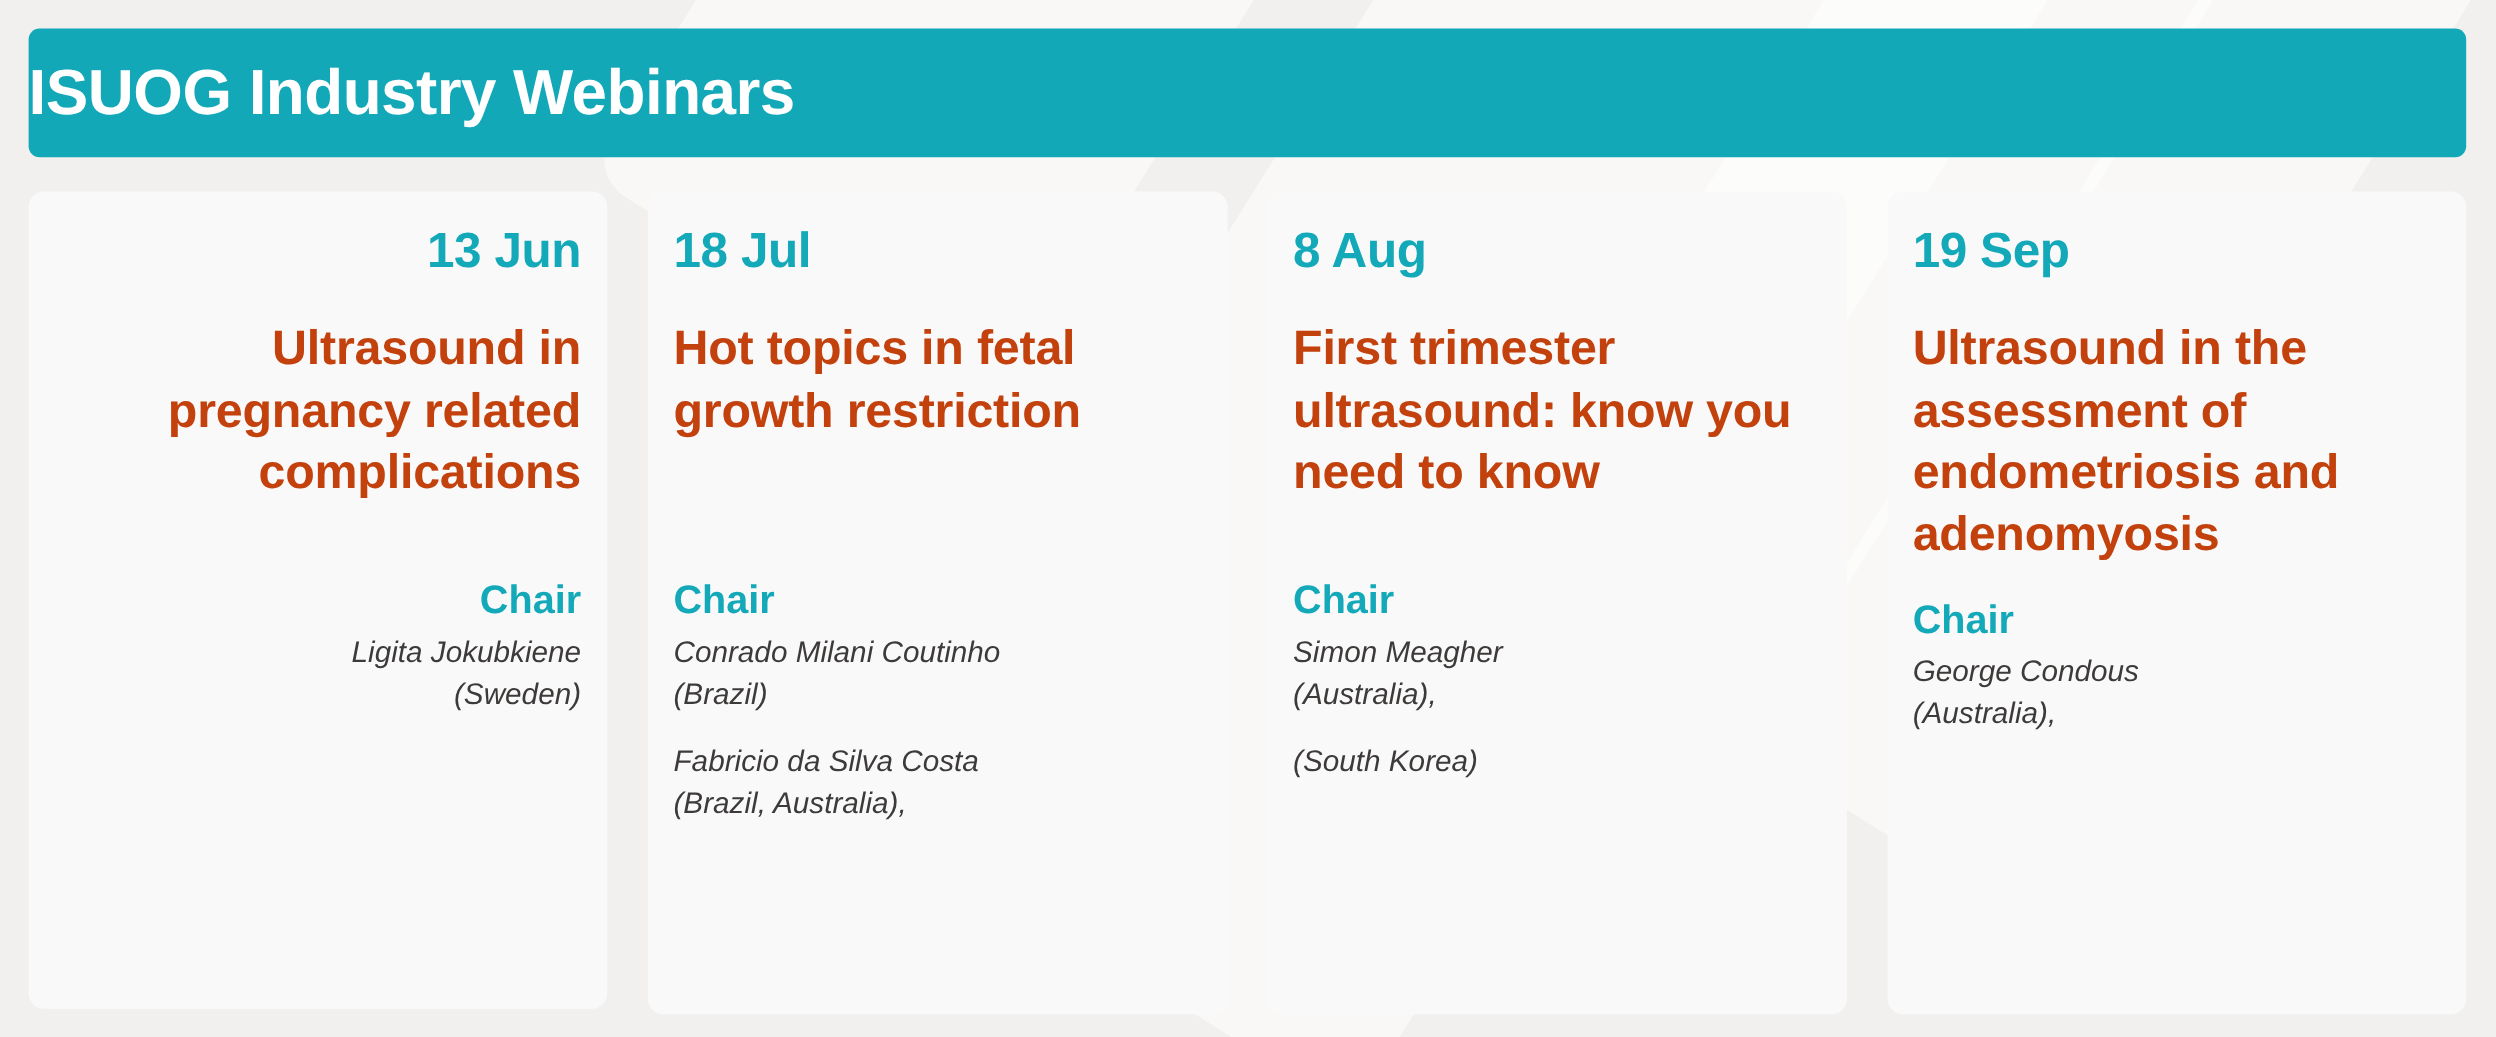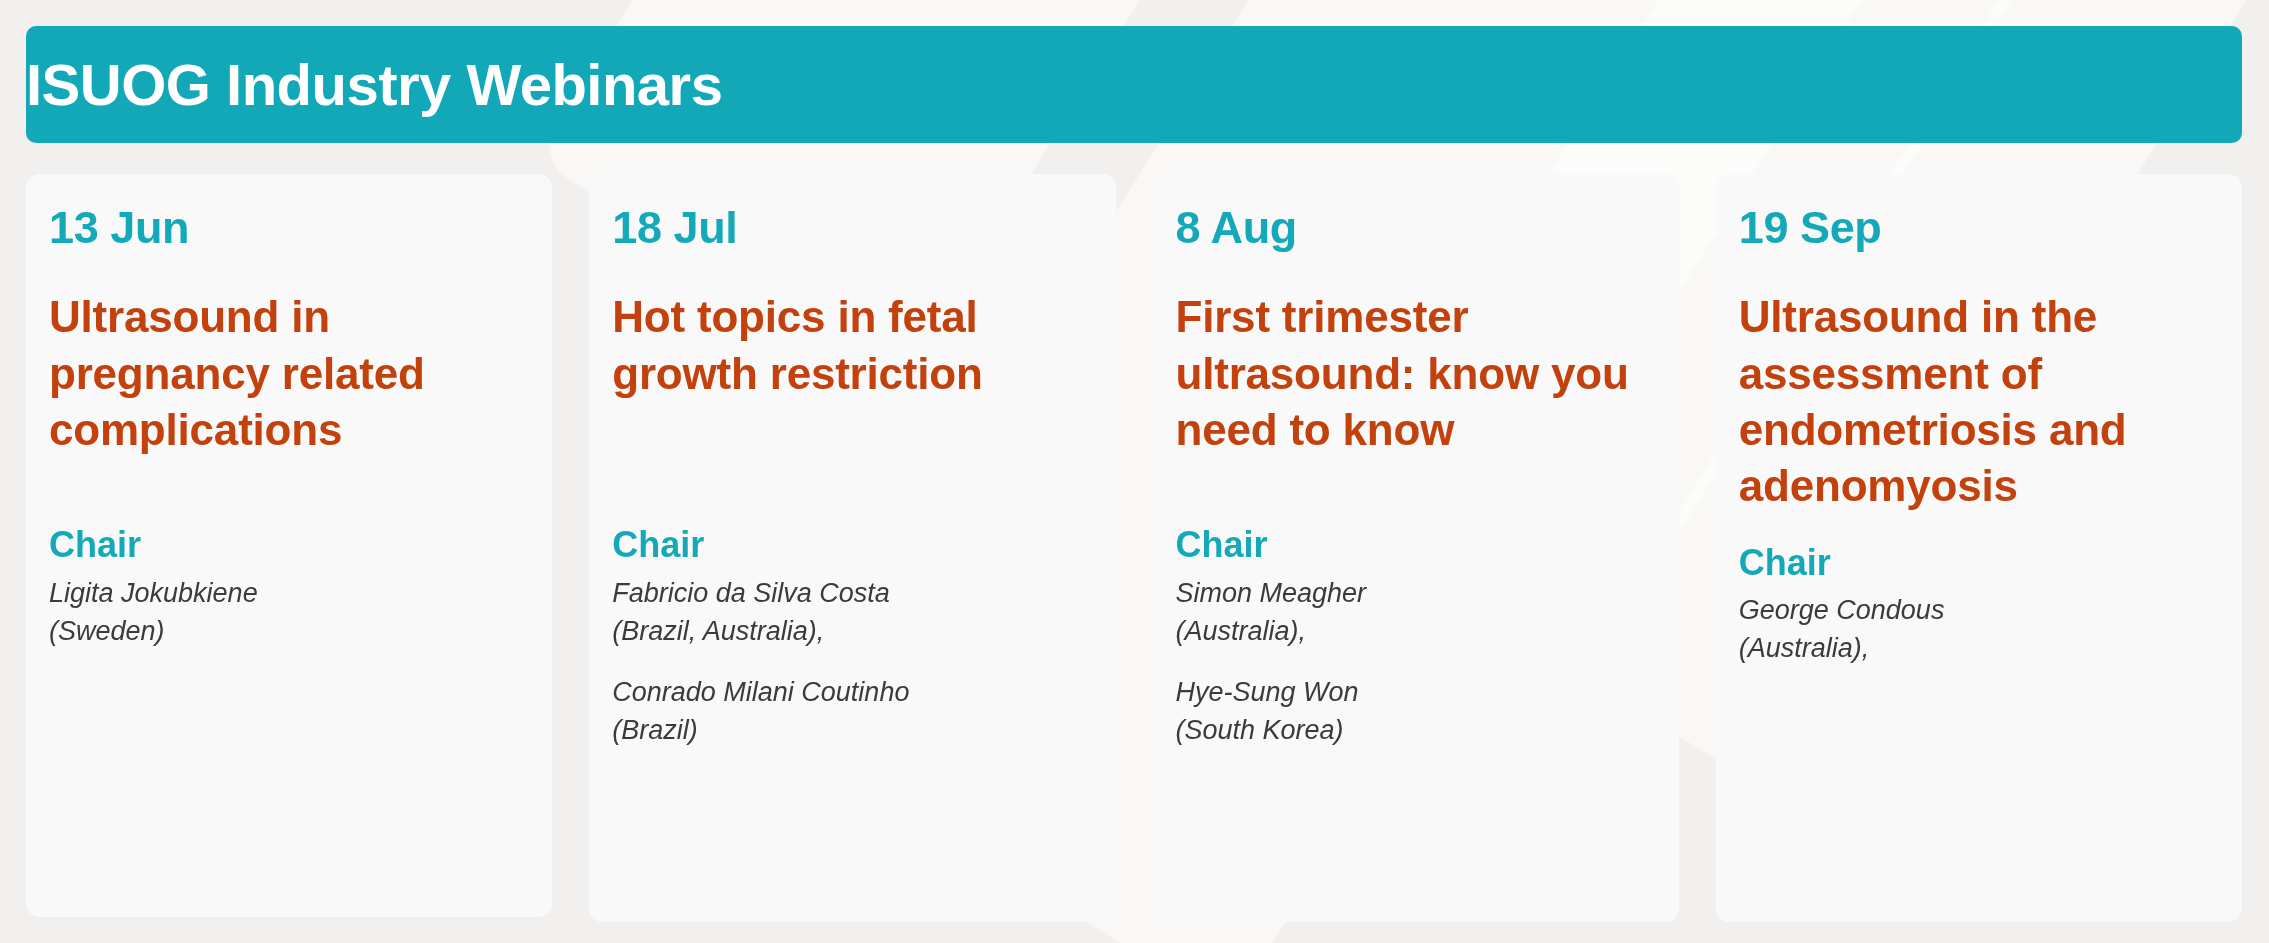--- a/index.html
+++ b/index.html
@@ -94,20 +94,21 @@
     min-width: 0;
     background: #faf9fa;
     border-radius: 14px;
     padding: 30px 24px 26px 23px;
     box-sizing: border-box;
     height: 748px;
   }
   
   .webinar-card.card-short {
     height: 743px;
+    text-align: right;
   }
 
   .card-date {
     color: #14a9b9;
     font-size: 45px;
     font-weight: bold;
     line-height: 1.05;
     letter-spacing: -0.4px;
     margin: 0 0 38px 0;
   }
@@ -175,41 +176,40 @@
         </div>
       </div>
     </div>
 
     <div class="webinar-card">
       <div class="card-date">18 Jul</div>
       <div class="card-title">Hot topics in fetal growth restriction</div>
       <div class="card-chair-block">
         <div class="chair-label">Chair</div>
         <div class="chair-person">
+          <span class="chair-name">Conrado Milani Coutinho</span>
+          <span class="chair-country">(Brazil)</span>
+        </div>
+        <div class="chair-person">
           <span class="chair-name">Fabricio da Silva Costa</span>
           <span class="chair-country">(Brazil, Australia),</span>
-        </div>
-        <div class="chair-person">
-          <span class="chair-name">Conrado Milani Coutinho</span>
-          <span class="chair-country">(Brazil)</span>
         </div>
       </div>
     </div>
 
     <div class="webinar-card">
       <div class="card-date">8 Aug</div>
       <div class="card-title">First trimester ultrasound: know you need to know</div>
       <div class="card-chair-block">
         <div class="chair-label">Chair</div>
         <div class="chair-person">
           <span class="chair-name">Simon Meagher</span>
           <span class="chair-country">(Australia),</span>
         </div>
         <div class="chair-person">
-          <span class="chair-name">Hye-Sung Won</span>
           <span class="chair-country">(South Korea)</span>
         </div>
       </div>
     </div>
 
     <div class="webinar-card">
       <div class="card-date">19 Sep</div>
       <div class="card-title">Ultrasound in the assessment of endometriosis and adenomyosis</div>
       <div class="card-chair-block">
         <div class="chair-label">Chair</div>

